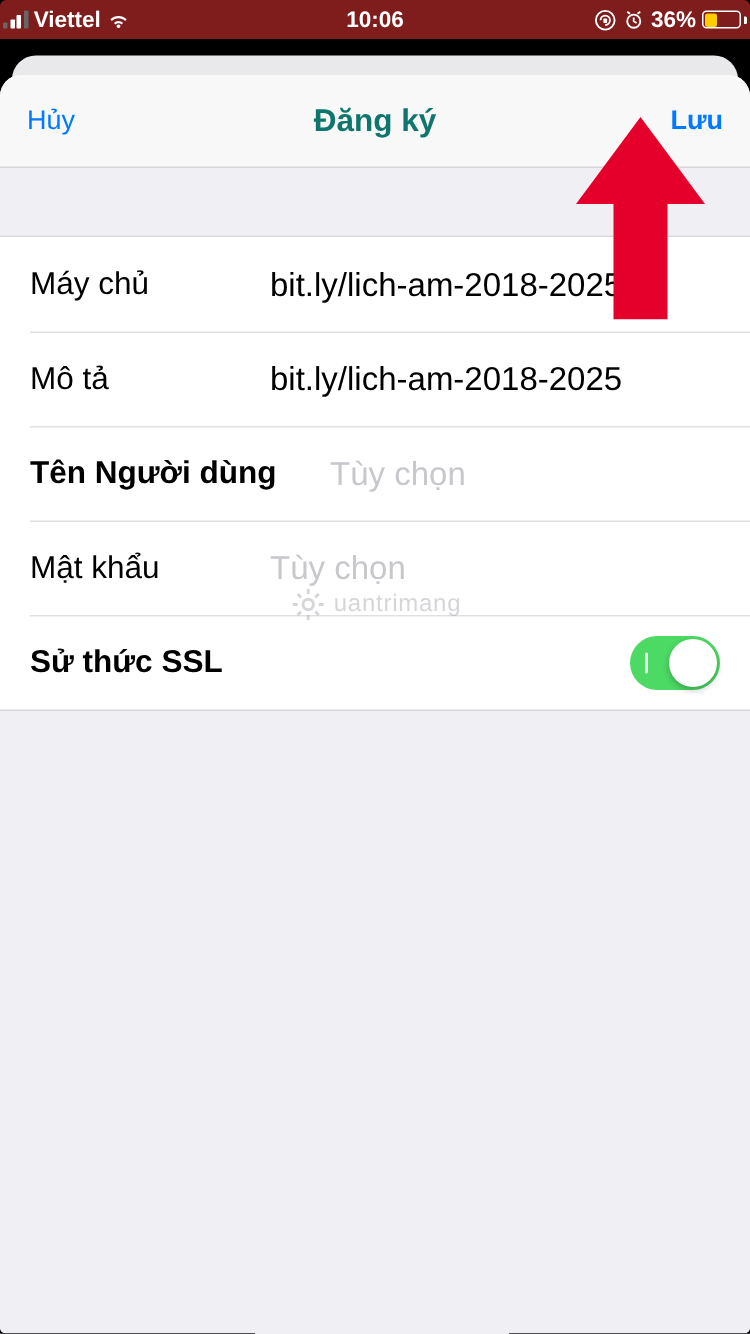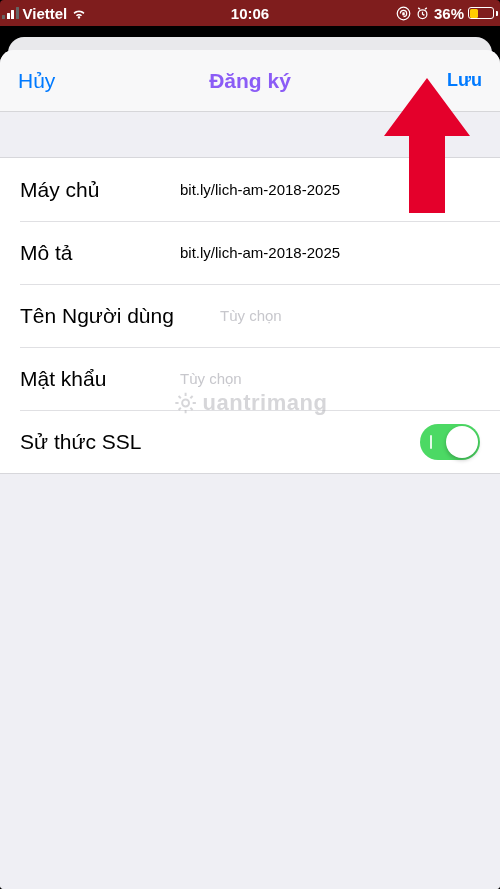--- a/index.html
+++ b/index.html
@@ -22,47 +22,47 @@
   .battery-body { width:26px; height:12px; border:1px solid #fff; border-radius:3px; position:relative; overflow:hidden; }
   .battery-fill { position:absolute; left:0.5px; top:0.5px; bottom:0.5px; width:36%; background:#ffcc00; border-radius:1.5px; }
   .battery-tip { width:2px; height:5px; background:#fff; border-radius:0 1px 1px 0; }
 
   
   .behind-card { position:absolute; top:37px; left:8px; right:8px; height:30px; background:#e9e9ec; border-radius:16px 16px 0 0; }
 
   
   .sheet { position:absolute; top:50px; left:0; right:0; bottom:0; background:#efeff4; border-radius:14px 14px 0 0; overflow:hidden; }
   .nav { height:62px; display:flex; align-items:center; justify-content:space-between; padding:0 18px; background:#f8f8f9; border-bottom:1px solid #d6d6d9; position:relative; }
-  .nav-btn { color:#007aff; font-size:21px; background:none; border:none; cursor:pointer; font-family:inherit; }
+  .nav-btn { color:#007aff; font-size:18px; background:none; border:none; cursor:pointer; font-family:inherit; }
   .nav-btn.right { font-weight:600; font-size:18px; }
-  .nav-title { position:absolute; left:50%; transform:translateX(-50%); font-size:21px; font-weight:700; color:#8b5cf6; }
+  .nav-title { position:absolute; left:50%; transform:translateX(-50%); font-size:21px; font-weight:700; color:#0f766e; }
 
   .section-gap { height:45px; background:#efeff4; }
 
   .list { background:#fff; border-top:1px solid #d7d7db; border-bottom:1px solid #d7d7db; }
   .row { display:flex; align-items:center; min-height:63px; padding:0 20px; position:relative; }
   .row + .row::before { content:""; position:absolute; left:20px; right:0; top:0; height:1px; background:#e0e0e3; }
   .row-label { font-size:21px; color:#000; width:160px; flex-shrink:0; }
-  .row-label.wide { width:200px; }
-  .row-value { font-size:15px; color:#000; flex:1; border:none; outline:none; background:transparent; font-family:inherit; }
+  .row-label.wide { width:200px;font-weight:bold; }
+  .row-value { font-size:22px; color:#000; flex:1; border:none; outline:none; background:transparent; font-family:inherit; }
   .row-value::placeholder { color:#c7c7cc; }
   .row-flex { flex:1; display:flex; justify-content:flex-end; align-items:center; }
 
   
   .toggle { width:60px; height:36px; border-radius:18px; position:relative; cursor:pointer; }
   .toggle.on { background:#4cd964; }
   .toggle.off { background:#e9e9eb; border:1px solid #dcdcdf; }
   .toggle .knob { width:32px; height:32px; border-radius:50%; background:#fff; position:absolute; top:2px; box-shadow:0 2px 4px rgba(0,0,0,0.25); transition:left .15s; }
   .toggle.on .knob { left:26px; }
   .toggle.off .knob { left:1px; top:1px; }
   .toggle.on::after { content:""; position:absolute; left:10px; top:11px; width:2px; height:14px; background:rgba(255,255,255,0.85); border-radius:1px; }
   .toggle.off::after { content:""; position:absolute; right:10px; top:11px; width:12px; height:12px; border:1.5px solid #bdbdc0; border-radius:50%; }
 
   
-  .watermark { position:absolute; top:390px; left:50%; transform:translateX(-50%); color:rgba(180,180,185,0.55); font-size:22px; font-weight:700; display:flex; gap:4px; pointer-events:none; letter-spacing:0.5px; }
+  .watermark { position:absolute; top:390px; left:50%; transform:translateX(-50%); color:rgba(180,180,185,0.55); font-size:16px; font-weight:400; display:flex; align-items:center; gap:4px; pointer-events:none; letter-spacing:0.5px; }
   .gear-wm { width:26px; height:26px; opacity:0.55; }
 
   
   .red-arrow { position:absolute; top:78px; right:28px; width:90px; height:135px; pointer-events:none; z-index:50; }
 
   .bottom-area { position:absolute; bottom:0; left:0; right:0; height:320px; background:#efeff4; }
 </style>
 </head>
 <body>
 

